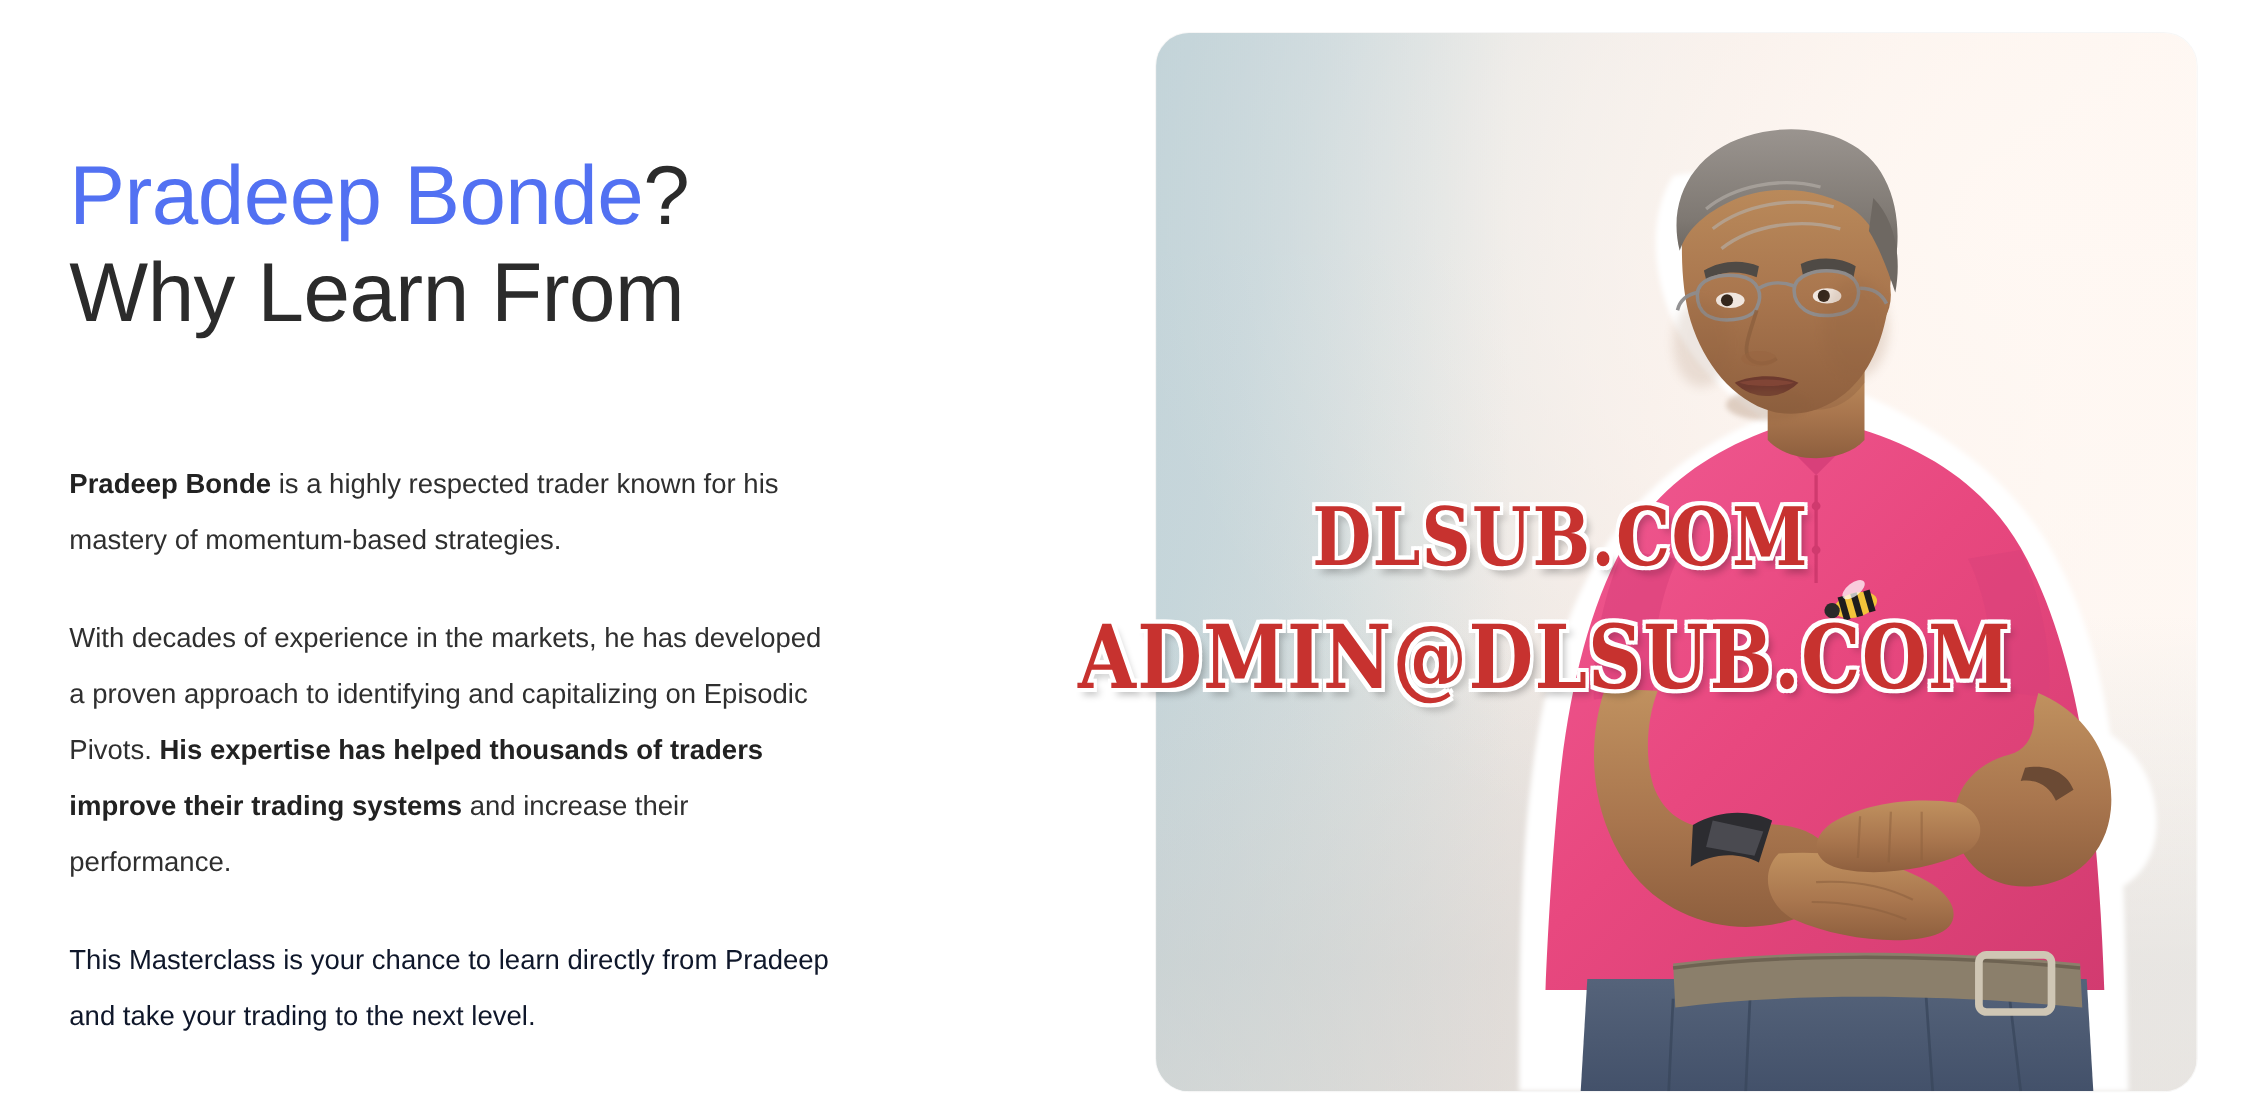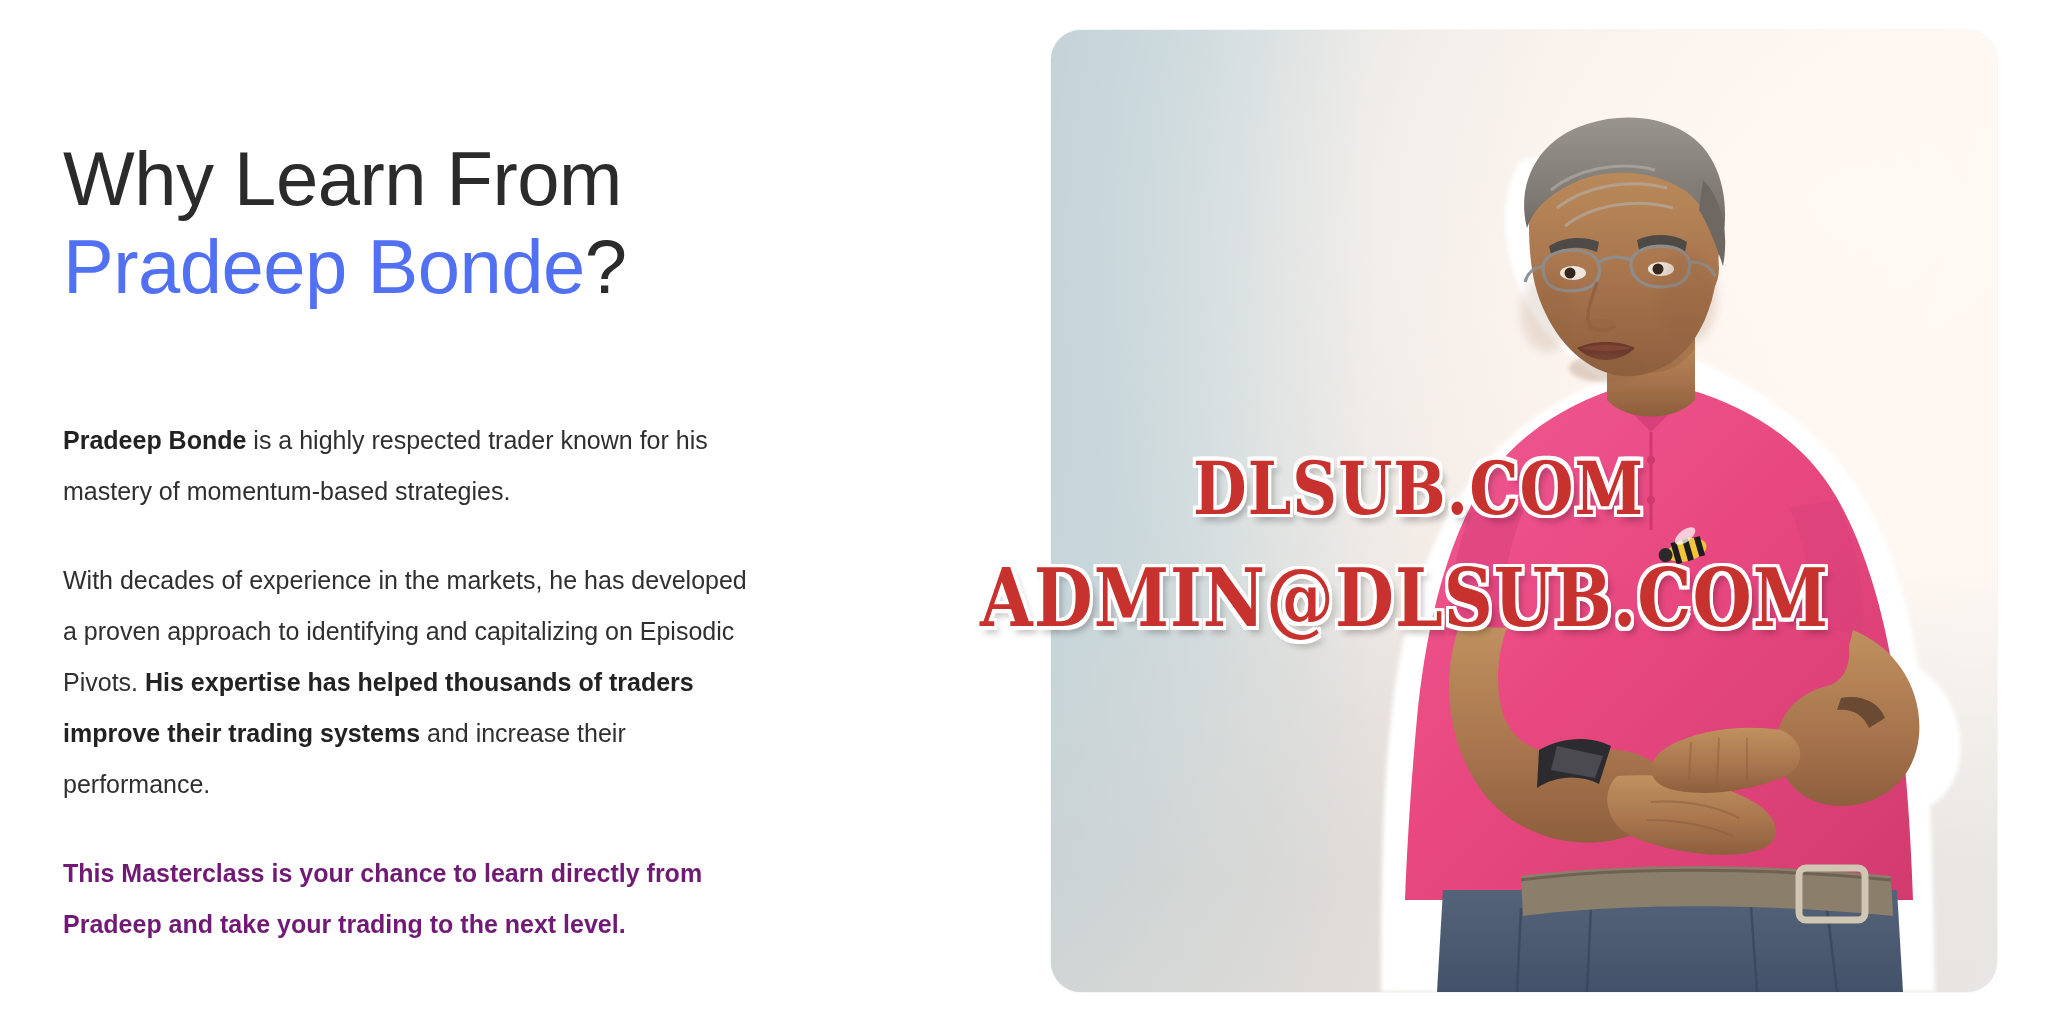--- a/index.html
+++ b/index.html
@@ -38,21 +38,21 @@
     position:absolute;
     top:415px; left:63px;
     width:700px;
     font-size:25px;
     line-height:51px;
     color:#2f2f2f;
   }
   .body-copy p { margin:0 0 38px 0; }
   .body-copy p:last-child { margin-bottom:0; }
   .body-copy b, .body-copy strong { font-weight:700; color:#222; }
-  .para-all-bold { font-weight:700; color:#701a75; }
+  .para-all-bold { font-weight:400; color:#0f172a; }
 
   
   .photo-card {
     position:absolute;
     left:1051px; top:30px;
     width:946px; height:962px;
     border-radius:30px;
     overflow:hidden;
     background:
       radial-gradient(120% 95% at 84% 18%, rgba(255,248,243,0.97) 0%, rgba(255,247,242,0.6) 38%, rgba(255,255,255,0) 72%),
@@ -106,22 +106,22 @@
   .wm-2 { left:980px;  top:558px; font-size:68px; }
 </style>
 </head>
 <body>
 
 <div class="page">
 
   <div class="left-col">
 
     <h1 class="headline">
+      <span class="hl-line"><span class="accent">Pradeep Bonde</span><span class="qmark">?</span></span>
       <span class="hl-line">Why Learn From</span>
-      <span class="hl-line"><span class="accent">Pradeep Bonde</span><span class="qmark">?</span></span>
     </h1>
 
     <div class="body-copy">
       <p><b>Pradeep Bonde</b><span> is a highly respected trader known for his mastery of momentum-based strategies.</span></p>
       <p><span>With decades of experience in the markets, he has developed a proven approach to identifying and capitalizing on Episodic Pivots. </span><b>His expertise has helped thousands of traders improve their trading systems</b><span> and increase their performance.</span></p>
       <p class="para-all-bold">This Masterclass is your chance to learn directly from Pradeep and take your trading to the next level.</p>
     </div>
 
   </div>
 

